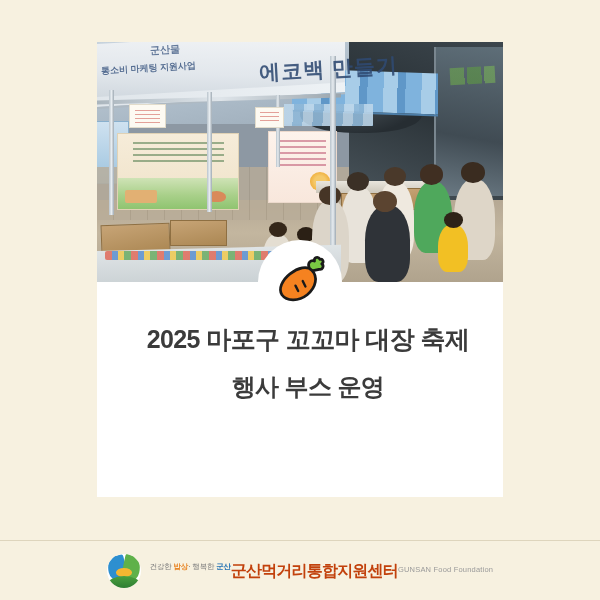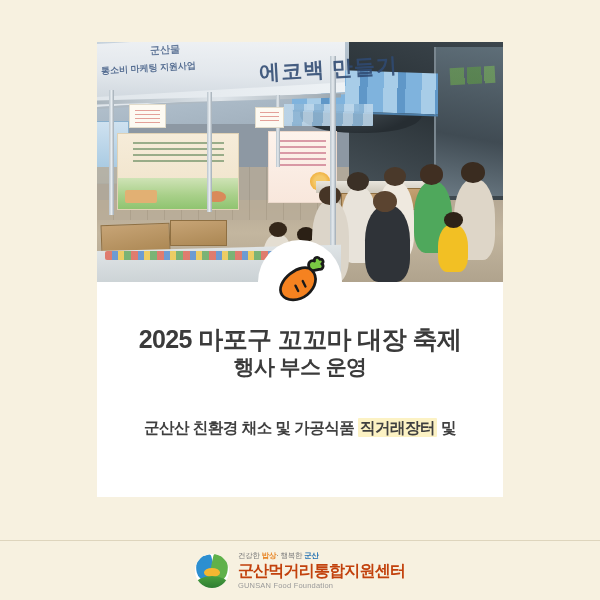--- a/index.html
+++ b/index.html
@@ -242,31 +242,32 @@
     width:84px; height:84px;
     background:#ffffff;
     border-radius:50%;
     display:flex; align-items:center; justify-content:center;
     z-index:6;
   }
 
   
   .text-area {
     position:absolute;
-    left:0; top:240px; width:406px; height:215px;
+    left:8px; top:240px; width:406px; height:215px;
     background:#fff;
     text-align:center;
   }
   .title-1 {
     margin-top:42px;
     font-size:25px; font-weight:600; color:#3b3b3b;
     letter-spacing:-0.6px; line-height:1.2;
   }
   .title-2 {
-    font-size:21px; font-weight:600; color:#3b3b3b;
+    margin-top:19px;
+    font-size:24px; font-weight:600; color:#3b3b3b;
     letter-spacing:-0.6px; line-height:1.2;
   }
   .desc {
     margin-top:34px;
     font-size:15.5px; font-weight:600; color:#3f3f3f;
     letter-spacing:-0.5px; line-height:1.95;
   }
   .hl {
     background:#fcf2c4;
     padding:1px 2px;
@@ -312,21 +313,21 @@
     position:absolute; left:0; bottom:0; width:100%; height:34%;
     background:linear-gradient(180deg,#4aa03e,#2e7d32);
     border-radius:50% 50% 0 0 / 80% 80% 0 0;
   }
   .lm-d1, .lm-d2 {
     position:absolute; width:7px; height:7px; border-radius:50%;
   }
   .lm-d1 { background:#2d8fd0; left:16%; top:8%; }
   .lm-d2 { background:#5fb14a; right:16%; top:6%; }
 
-  .logo-text { display:flex; flex-direction:column; line-height:1; }
+  .logo-text { display:flex; line-height:1; }
   .lt-tag {
     font-size:7.5px; color:#7b7b7b; letter-spacing:-0.2px;
     margin-bottom:3px; white-space:nowrap;
   }
   .lt-tag b.or { color:#e8882a; }
   .lt-tag b.bl { color:#1f6fb2; }
   .lt-name {
     font-size:16px; font-weight:700; color:#c2410c;
     letter-spacing:-0.8px; white-space:nowrap;
   }
@@ -424,21 +425,20 @@
         <path d="M35 31 L38 37"></path>
       </g>
     </svg>
   </div>
 
   <div class="text-area">
     <div class="title-1">2025 마포구 꼬꼬마 대장 축제</div>
     <div class="title-2">행사 부스 운영</div>
 
     <div class="desc">
-      <div><span>군산산 친환경 채소 및 가공식품 </span><span class="hl">직거래장터</span><span> 및</span></div>
     </div>
   </div>
 
 </div>
 
 <div class="divider"></div>
 
 <div class="footer">
   <div class="logo-mark">
     <div class="lm-blue"></div>

